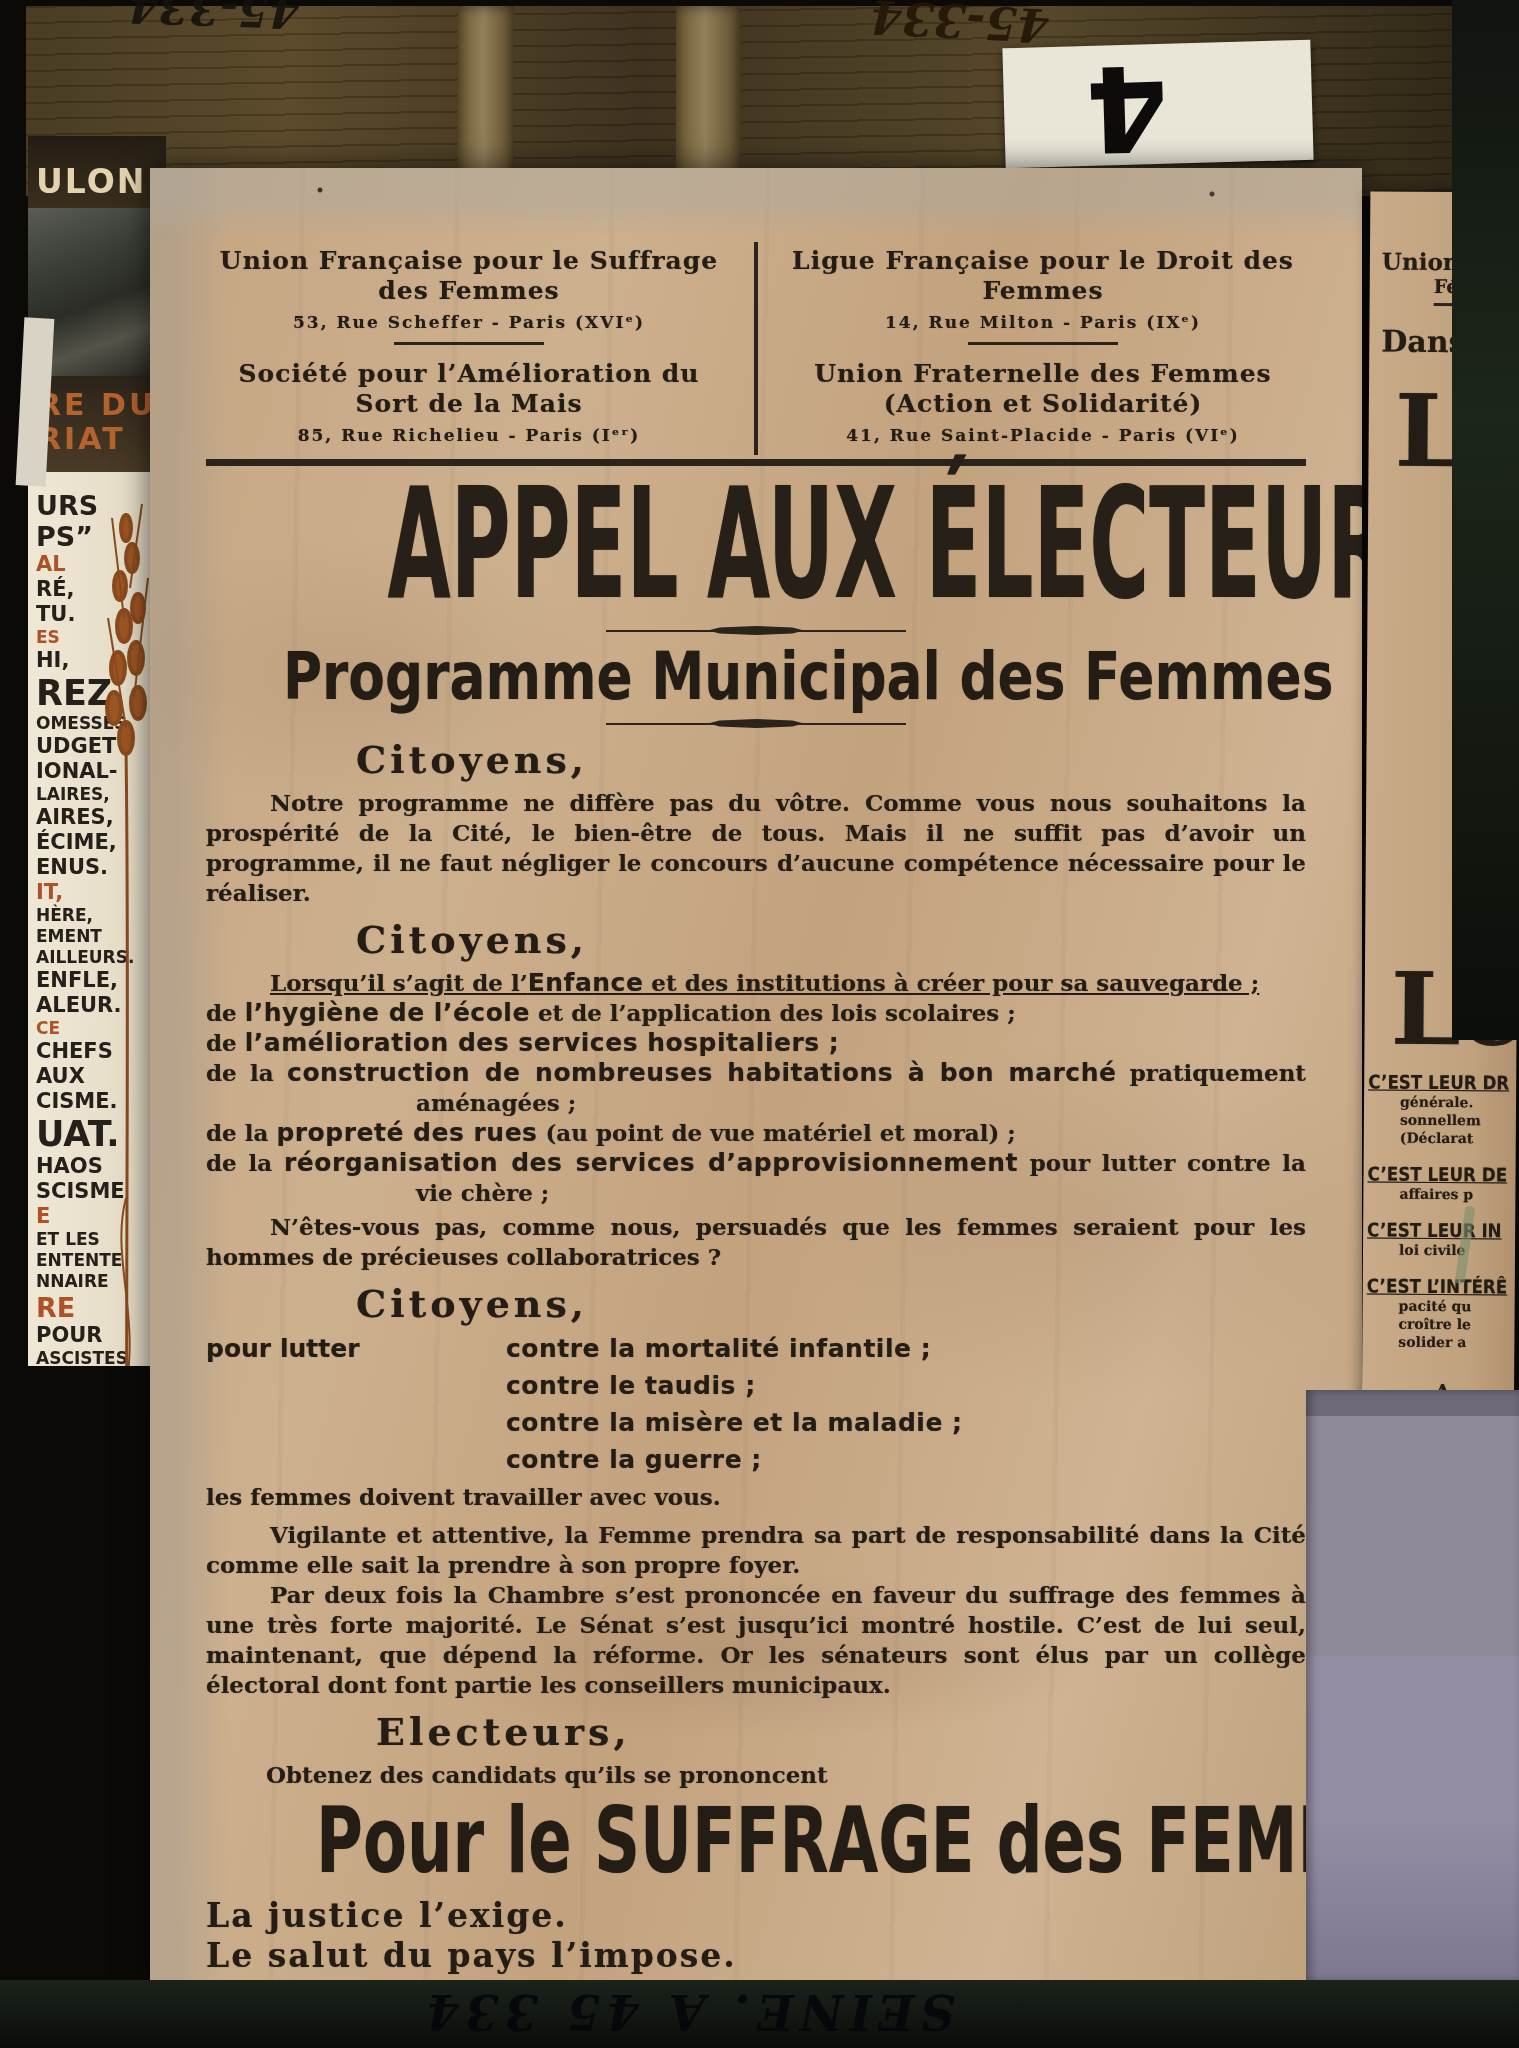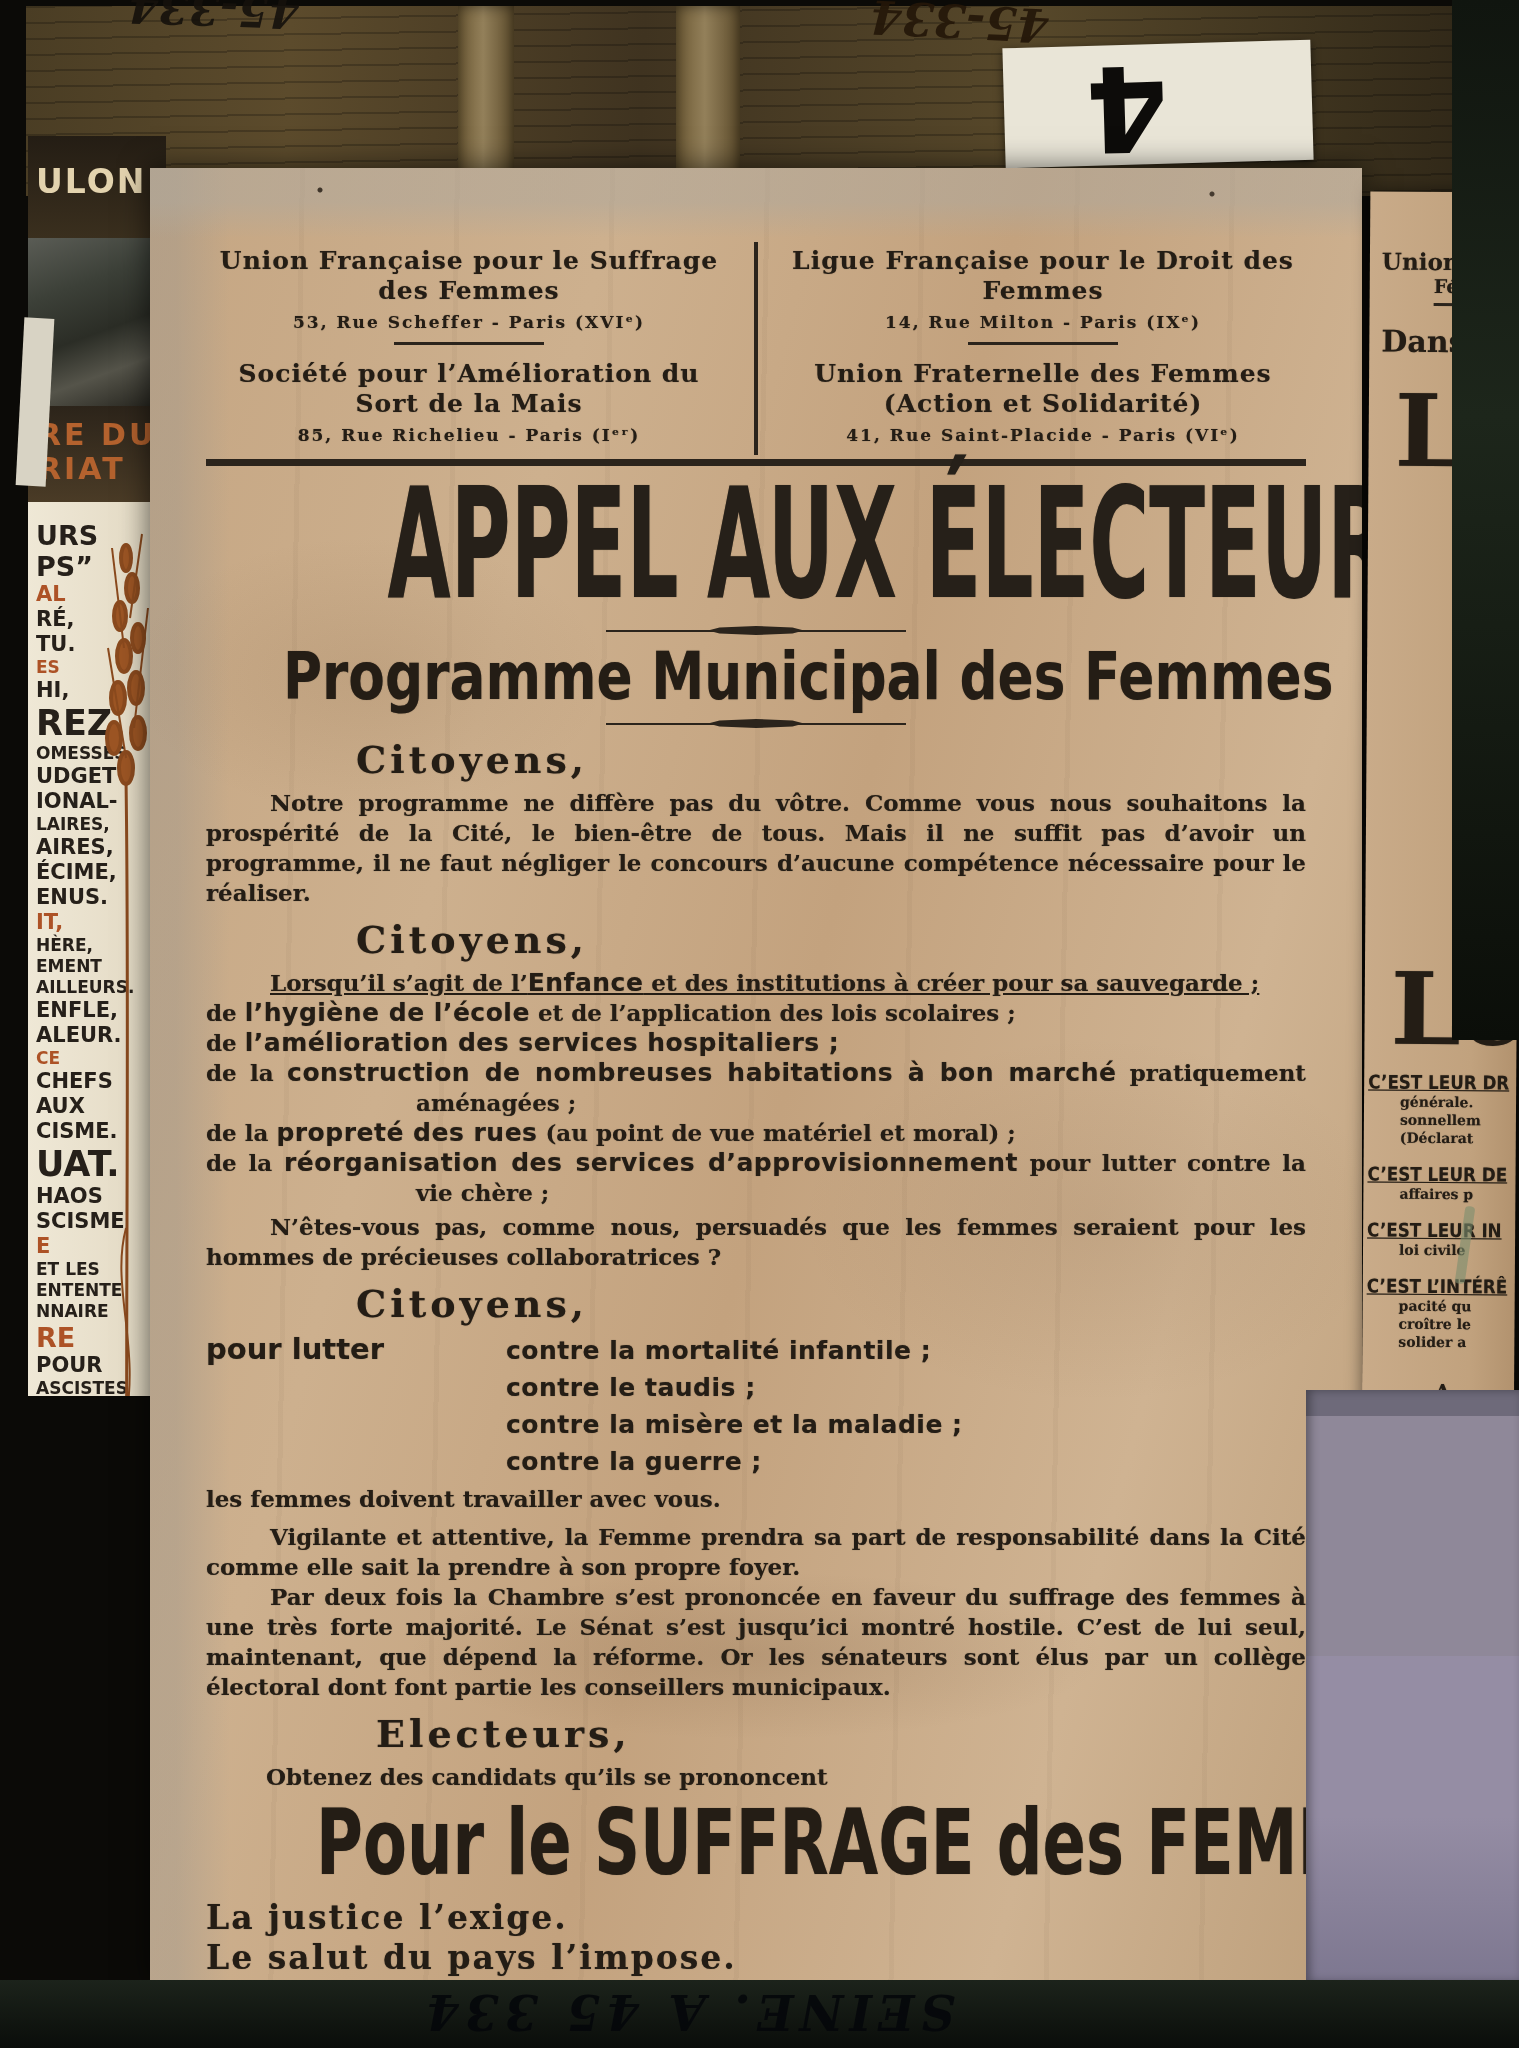--- a/index.html
+++ b/index.html
@@ -23,21 +23,21 @@
   .ink.tr{left:870px;top:-6px;font-size:46px;color:#241709;transform:rotate(183deg);opacity:.92}
   .ink.bottom{left:420px;top:1984px;font-size:48px;color:#04060a;transform:rotate(180deg);letter-spacing:6px;opacity:.85}
 
   .label-card{position:absolute;left:1004px;top:44px;width:308px;height:120px;background:#e9e5d7;
     transform:rotate(-1.6deg);box-shadow:0 3px 10px rgba(0,0,0,.55);}
   .label-card .numeral{position:absolute;left:82px;top:-6px;font-family:"DejaVu Sans",sans-serif;
     font-weight:bold;font-size:118px;color:#0d0c0a;transform:rotate(180deg);}
 
   
   .left-strip{position:absolute;left:28px;top:136px;width:138px;height:1636px;overflow:hidden;}
-  .lp-dark1{height:102px;background:linear-gradient(180deg,#241d14,#3a2f1e);color:#e3d3ae;
+  .lp-dark1{height:72px;background:linear-gradient(180deg,#241d14,#3a2f1e);color:#e3d3ae;
     font-family:"DejaVu Sans",sans-serif;font-weight:bold;font-size:33px;letter-spacing:2px;padding:26px 0 0 8px;}
   .lp-img{height:168px;background:linear-gradient(160deg,#5a5c55 0%,#3c4038 30%,#2b2d26 55%,#55544a 75%,#23221c 100%);}
   .lp-dark2{height:96px;background:linear-gradient(180deg,#2c241a,#4a3b26);color:#b express;}
   .lp-dark2{color:#b4622e;font-family:"DejaVu Sans",sans-serif;font-weight:bold;font-size:30px;line-height:34px;padding:12px 0 0 10px;letter-spacing:3px;}
   .lp-cream{position:relative;height:894px;background:linear-gradient(90deg,#efe8d6,#e6ddc8 70%,#d8cfb8);
     padding:18px 0 0 8px;overflow:hidden;}
   .lp-line{font-family:"DejaVu Sans",sans-serif;font-weight:bold;white-space:nowrap;}
   .lp-line span{display:inline-block}
   .blk{color:#26201a}
   .rust{color:#ad5226}
@@ -86,21 +86,21 @@
   .cit{font-size:38px;line-height:44px;letter-spacing:4px;font-weight:bold;width:fit-content;
     margin:10px 0 6px 150px;}
   .cit.el{margin-left:170px;}
   .body{font-weight:bold;font-size:23px;line-height:30px;}
   .j{text-align:justify;text-indent:64px;}
   .intro{text-indent:64px;text-decoration:underline;}
   .hang{padding-left:210px;text-indent:-210px;text-align:justify;}
   .q{margin-top:4px;}
   .bsans{font-family:"DejaVu Sans",sans-serif;font-weight:bold;font-size:25px;letter-spacing:.5px;}
   .cline{line-height:34px;}
-  .cline .lead{display:inline-block;width:300px;font-family:"DejaVu Sans",sans-serif;font-weight:bold;font-size:29px;}
+  .cline .lead{display:inline-block;width:300px;font-family:"DejaVu Sans",sans-serif;font-weight:bold;font-size:25px;}
   .outro{margin:2px 0 8px;}
   .slogan{font-family:"DejaVu Sans",sans-serif;font-weight:bold;font-size:80px;line-height:86px;
     text-align:center;white-space:nowrap;transform:scale(.8,1.14);margin:8px 0 12px;}
   .exige{font-weight:bold;font-size:33px;line-height:40px;letter-spacing:2px;}
 
   
   .right-strip{position:absolute;left:1366px;top:192px;width:152px;height:1262px;overflow:hidden;
     transform:rotate(.4deg);
     background:linear-gradient(90deg,#c9ab89,#c1a27e 70%,#b2926e);box-shadow:0 0 16px rgba(0,0,0,.5);}
   .right-strip > div{text-shadow:0 0 1px rgba(36,29,21,.5);}

